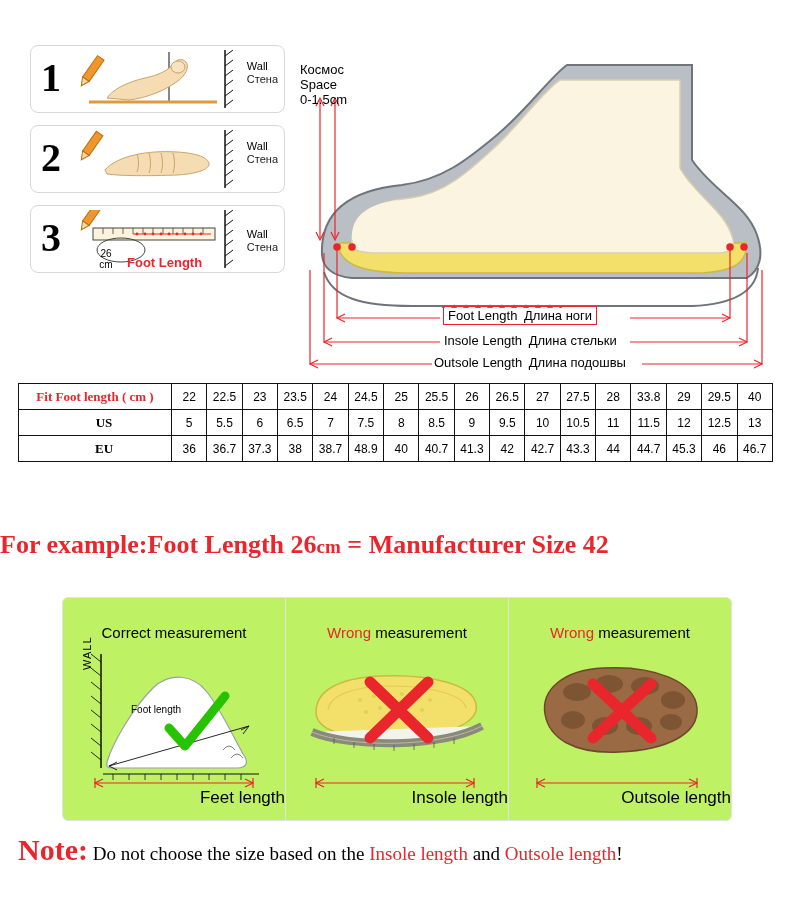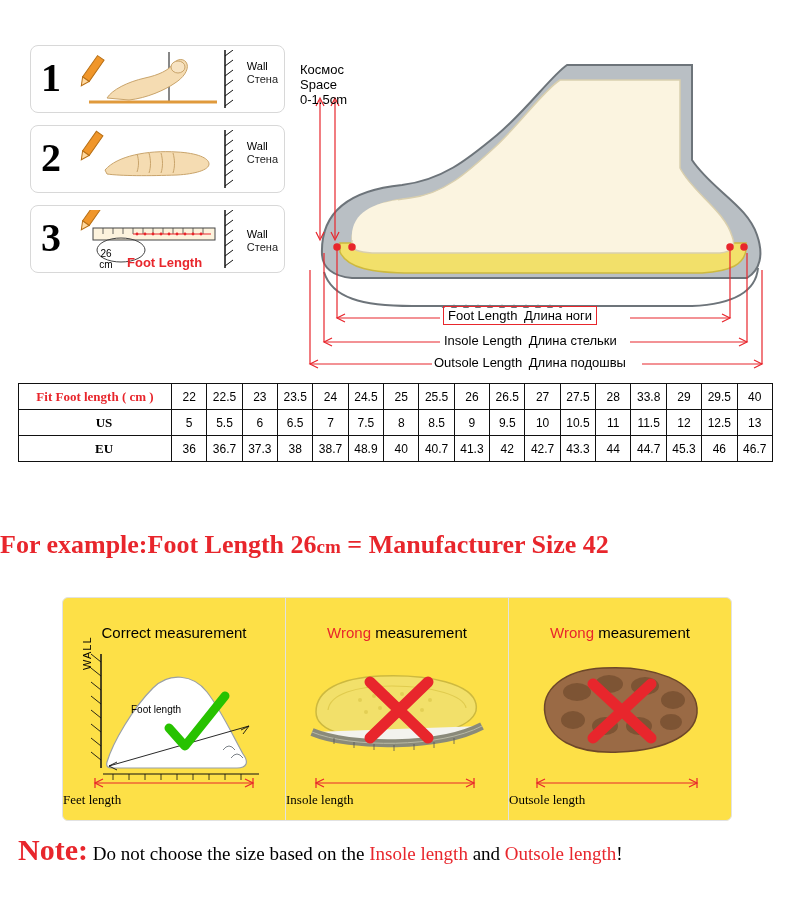--- a/index.html
+++ b/index.html
@@ -96,36 +96,35 @@
   .example{
     position:absolute;left:0;top:530px;width:698px;text-align:left;
     color:#e8262c;font-size:26px;font-weight:bold;
     font-family:"Liberation Serif", serif;
   }
   .example .sm{font-size:19px;}
 
   
   .panels{
     position:absolute;left:62px;top:597px;width:668px;height:222px;
-    border:1px solid #e2e2e2;border-radius:6px;background:#fde047;
+    border:1px solid #e2e2e2;border-radius:6px;background:#bef264;
     display:flex;
   }
   .panel{
     position:relative;flex:1;border-right:1px solid #e2e2e2;
   }
   .panel:last-child{border-right:none;}
   .panel-title{
     position:absolute;top:26px;left:0;width:100%;text-align:center;
     font-size:15px;
   }
   .panel-title .red{color:#e8262c;text-align:center;}
   .panel-foot{
-    position:absolute;bottom:12px;left:0;width:100%;text-align:left;
-    font-size:13px;
-    font-family:Liberation Serif, serif;
+    position:absolute;bottom:12px;left:0;width:100%;text-align:right;
+    font-size:17px;
   }
   .wall-vert{
     position:absolute;left:18px;top:72px;
     font-size:11px;letter-spacing:1px;
     transform:rotate(-90deg);transform-origin:left top;
   }
   .footlen-sm{
     position:absolute;left:68px;top:106px;font-size:10px;
   }
 

